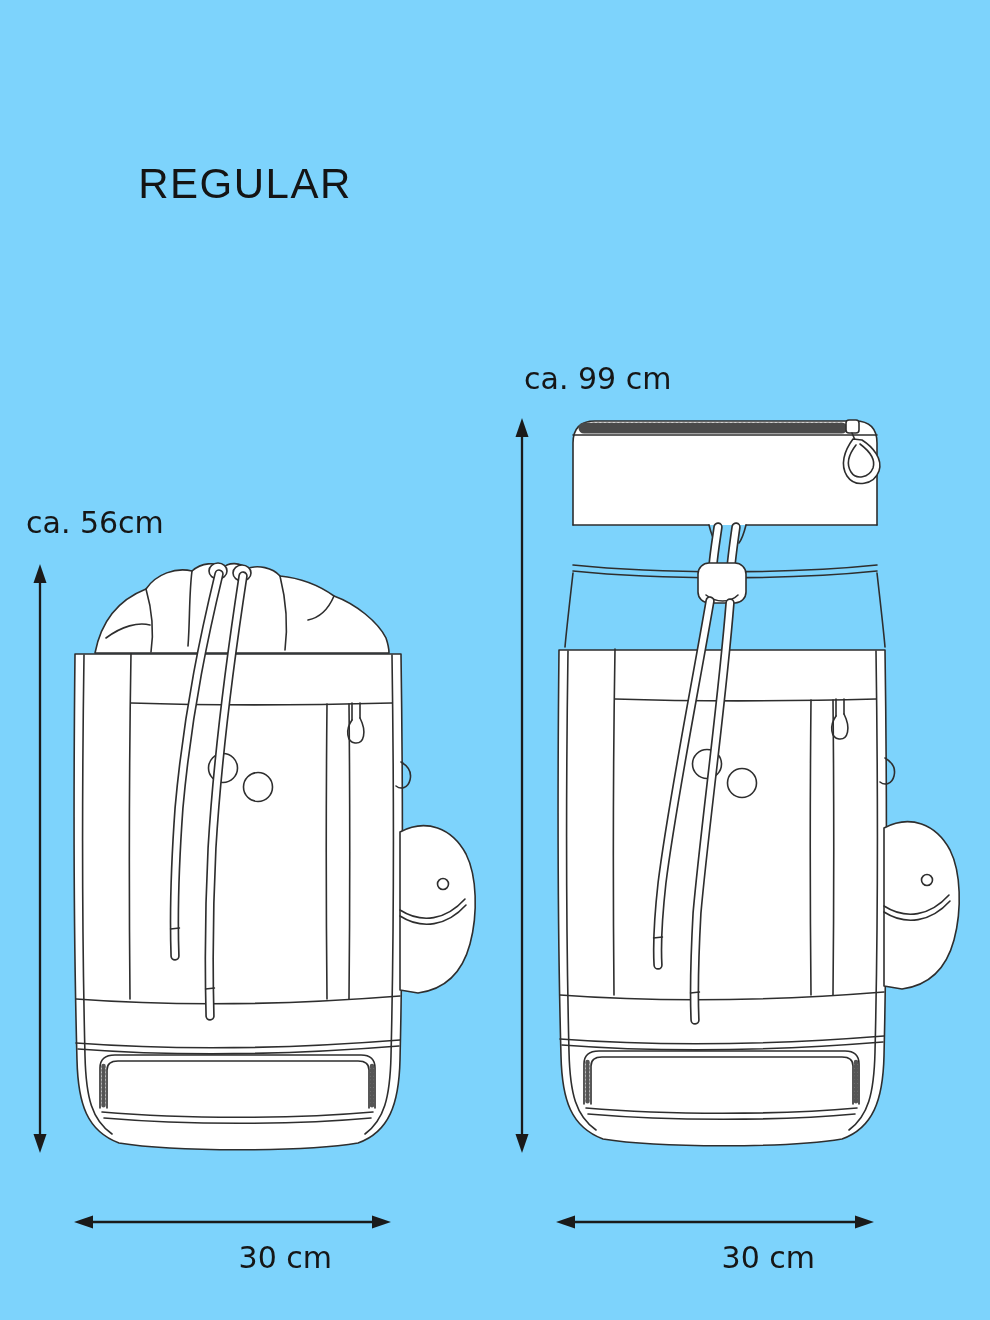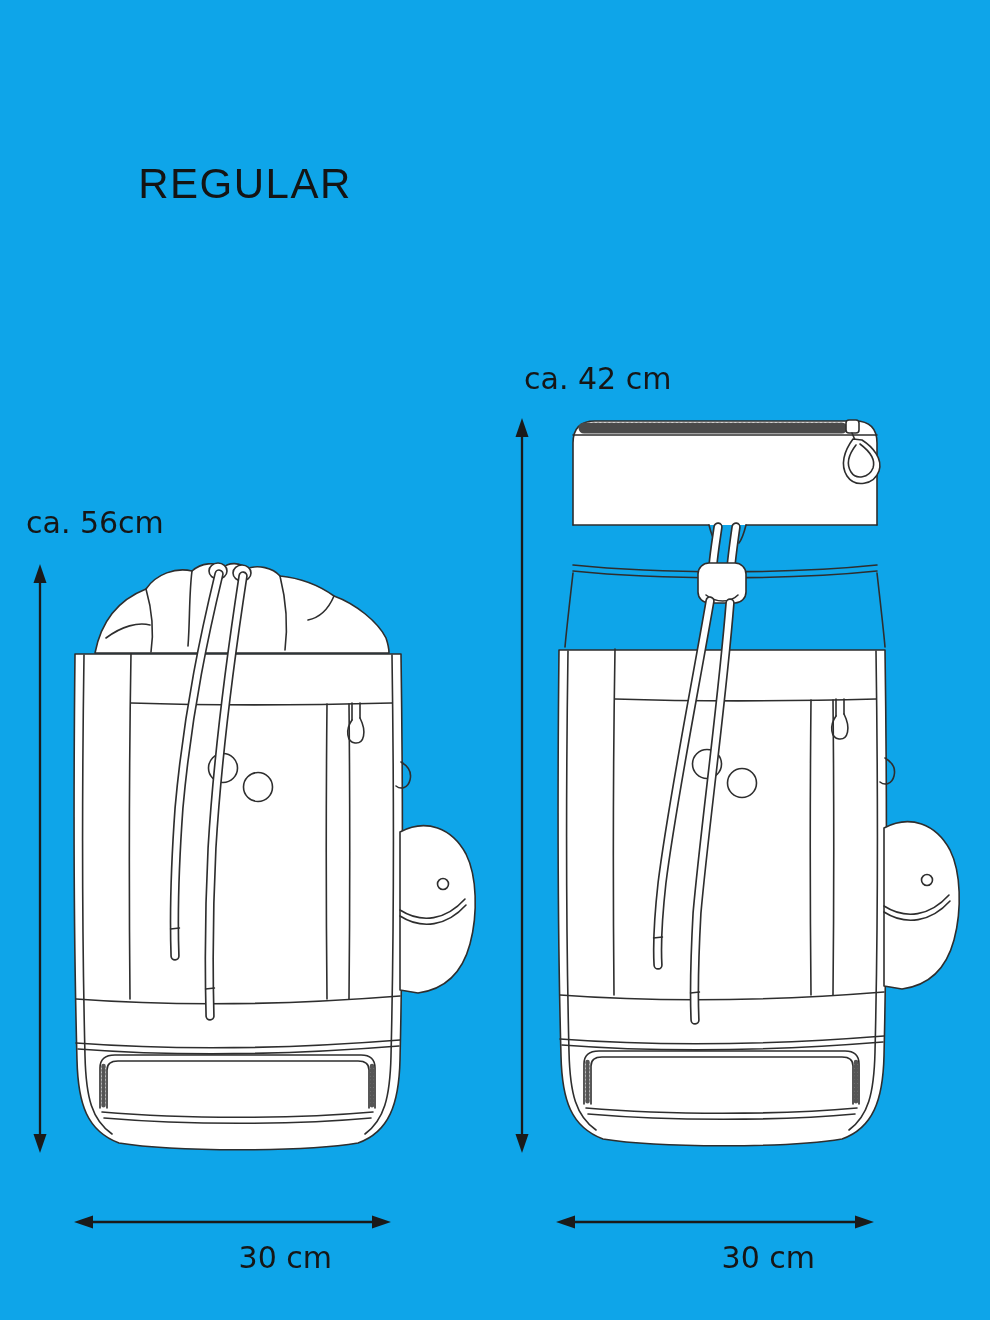--- a/index.html
+++ b/index.html
@@ -1,16 +1,16 @@
 <!DOCTYPE html>
 <html><head>
 <meta charset="utf-8">
 <style>
   html,body{margin:0;padding:0;background:#fff;}
-  .canvas{position:relative;width:990px;height:1320px;background:#0ea5e9;overflow:hidden;
+  .canvas{position:relative;width:990px;height:1320px;background:#7dd3fc;overflow:hidden;
           font-family:"Liberation Sans", sans-serif;color:#141414;}
   .title{position:absolute;font-size:42px;font-weight:500;letter-spacing:1.5px;
          text-align:center;width:320px;white-space:nowrap;
          font-family:"Liberation Sans", sans-serif;}
   .dim-label{position:absolute;font-size:30px;font-weight:400;white-space:nowrap;
              font-family:"DejaVu Sans", sans-serif;color:#161616;}
   .dim-label.centered{text-align:right;width:200px;}
   svg.art{position:absolute;left:0;top:0;}
 </style>
 </head>
@@ -144,17 +144,17 @@
         <line x1="573" y1="1222" x2="857" y2="1222"></line>
         <polygon points="556,1222 575,1215.5 575,1228.5" stroke="none"></polygon>
         <polygon points="874,1222 855,1215.5 855,1228.5" stroke="none"></polygon>
       </g>
     </g>
   </svg>
 
   <div class="title" style="left:85px;top:160px;">REGULAR</div>
 
   <div class="dim-label" style="left:26px;top:505px;">ca. 56cm</div>
-  <div class="dim-label" style="left:524px;top:361px;">ca. 42 cm</div>
+  <div class="dim-label" style="left:524px;top:361px;">ca. 99 cm</div>
 
   <div class="dim-label centered" style="left:132px;top:1240px;">30 cm</div>
   <div class="dim-label centered" style="left:615px;top:1240px;">30 cm</div>
 </div>
 
 </body></html>

